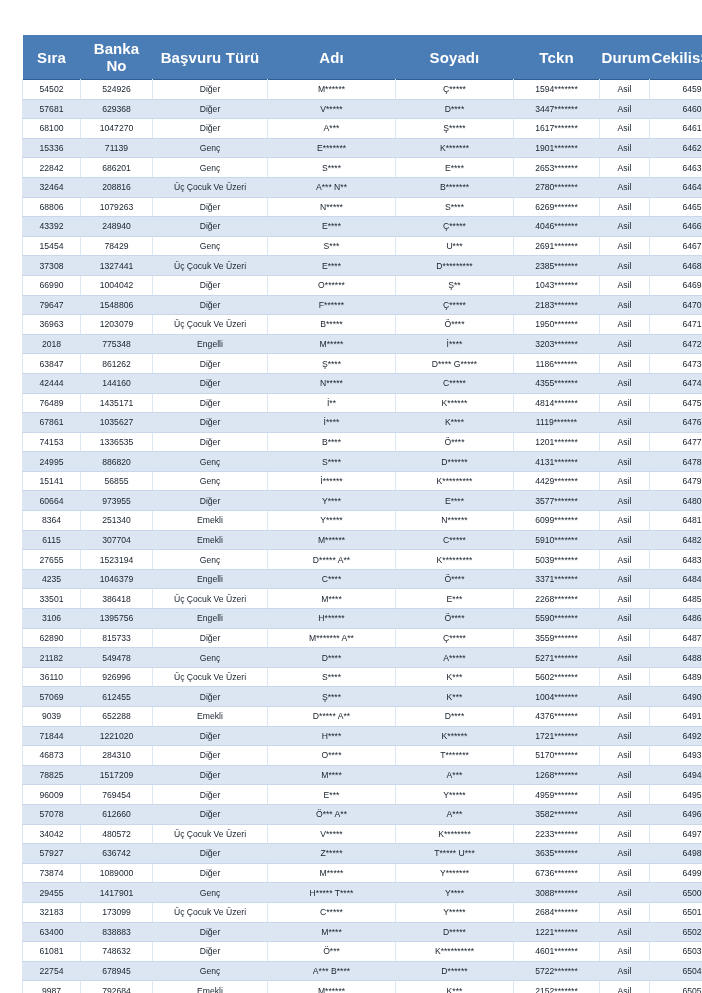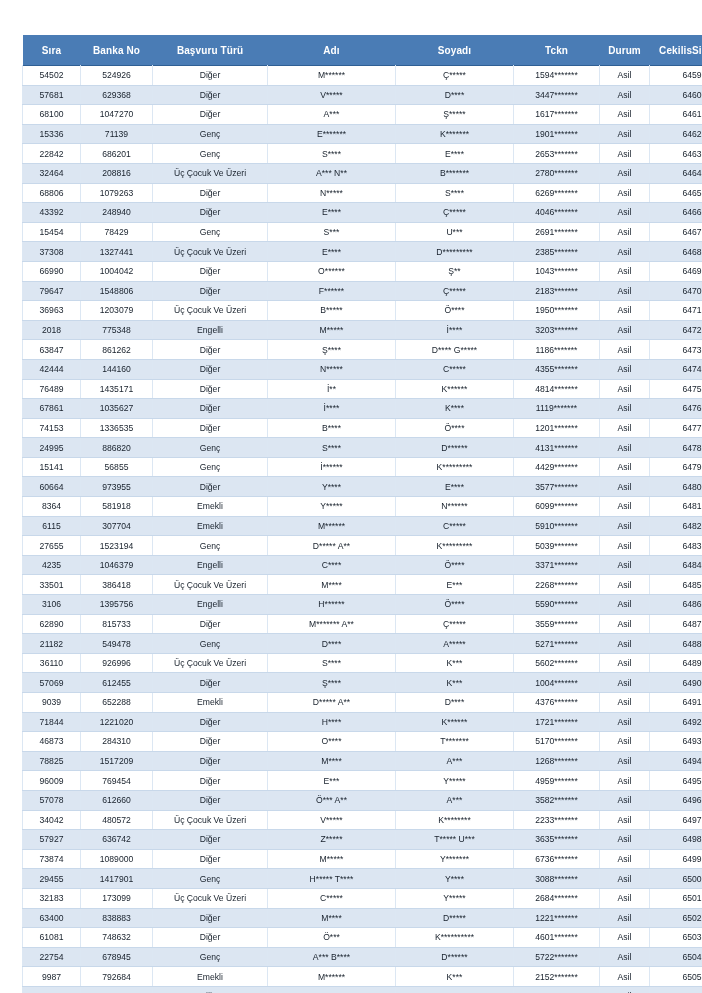--- a/index.html
+++ b/index.html
@@ -23,21 +23,21 @@
   table.results {
     width: 662px;
     border-collapse: collapse;
     table-layout: fixed;
     font-size: 8.6px;
   }
   table.results thead th {
     background: #4a7cb5;
     color: #ffffff;
     font-weight: bold;
-    font-size: 10px;
+    font-size: 15px;
     text-align: center;
     padding: 5px 2px 5px 2px;
     height: 20px;
     vertical-align: middle;
     letter-spacing: 0.1px;
     border: none;
   }
   table.results thead tr {
     border-bottom: 1px solid #2f5f94;
   }
@@ -312,21 +312,21 @@
           <td>973955</td>
           <td>Diğer</td>
           <td>Y****</td>
           <td>E****</td>
           <td>3577*******</td>
           <td>Asil</td>
           <td>6480</td>
         </tr>
         <tr class="odd">
           <td>8364</td>
-          <td>581918</td>
+          <td>251340</td>
           <td>Emekli</td>
           <td>Y*****</td>
           <td>N******</td>
           <td>6099*******</td>
           <td>Asil</td>
           <td>6481</td>
         </tr>
         <tr class="even">
           <td>6115</td>
           <td>307704</td>

